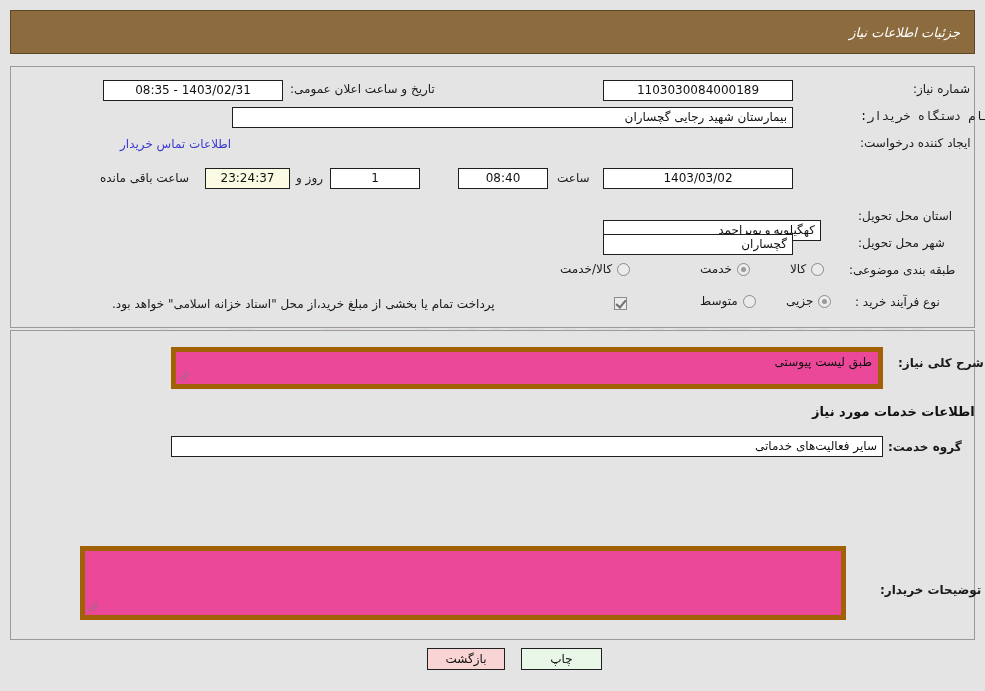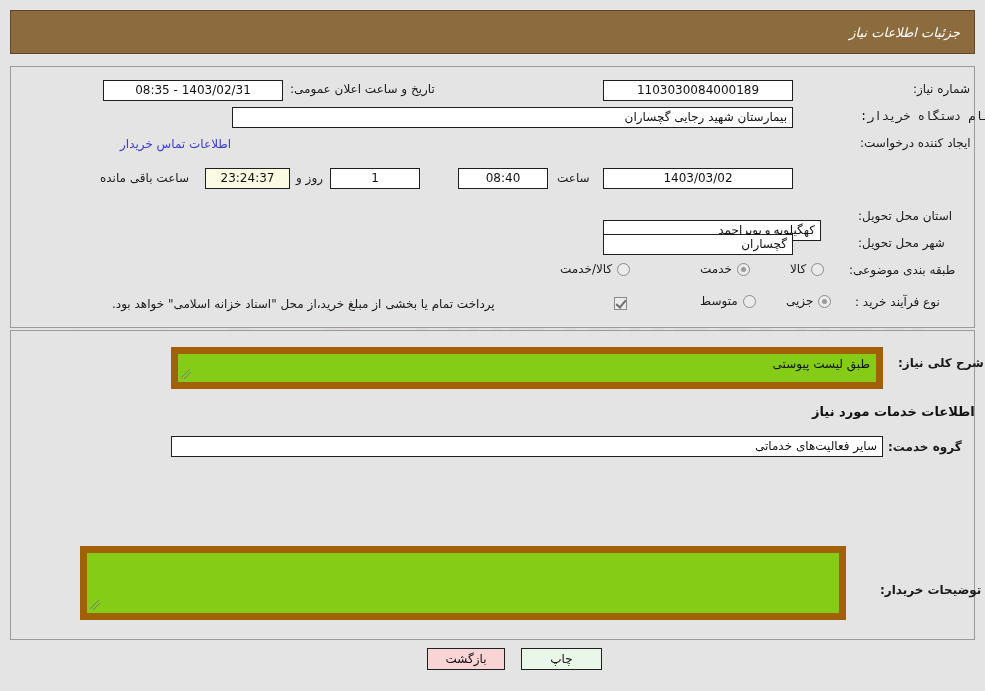--- a/index.html
+++ b/index.html
@@ -130,22 +130,22 @@
     left: 3px; top: 0px;
     width: 4px; height: 8px;
     border: solid #6f6f6f;
     border-width: 0 2px 2px 0;
     transform: rotate(40deg);
   }
 
   
   .ta {
     box-sizing: border-box;
-    border: 7px solid #a16207;
-    background: #84cc16;
+    border: 5px solid #a16207;
+    background: #ec4899;
     position: absolute;
     overflow: hidden;
   }
   .ta .ta-txt {
     font-size: 12px;
     color: #111;
     padding: 3px 6px 0 6px;
     text-align: right;
     white-space: nowrap;
   }

